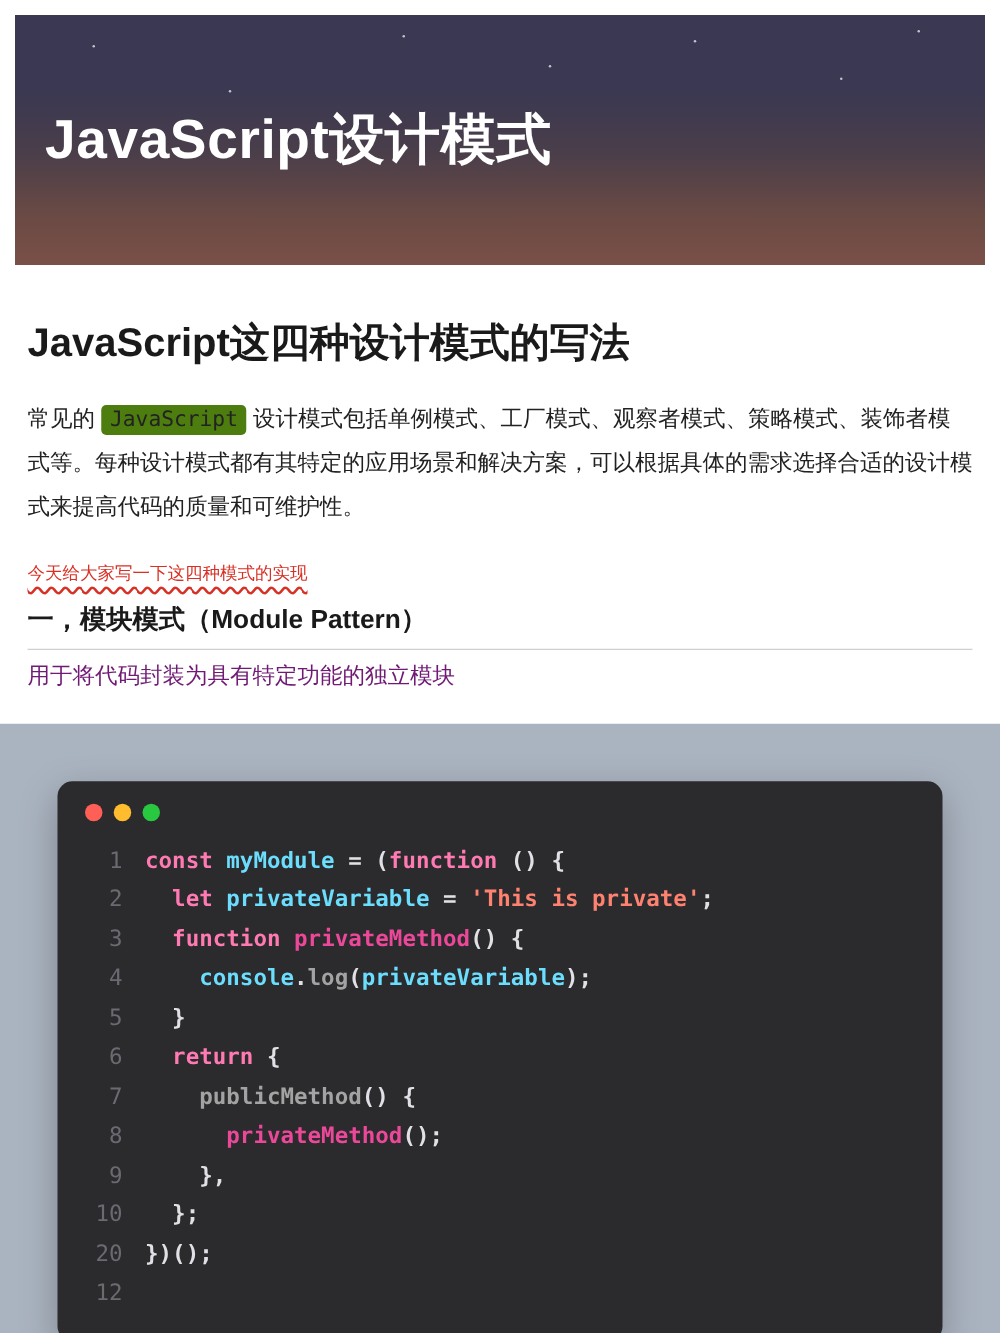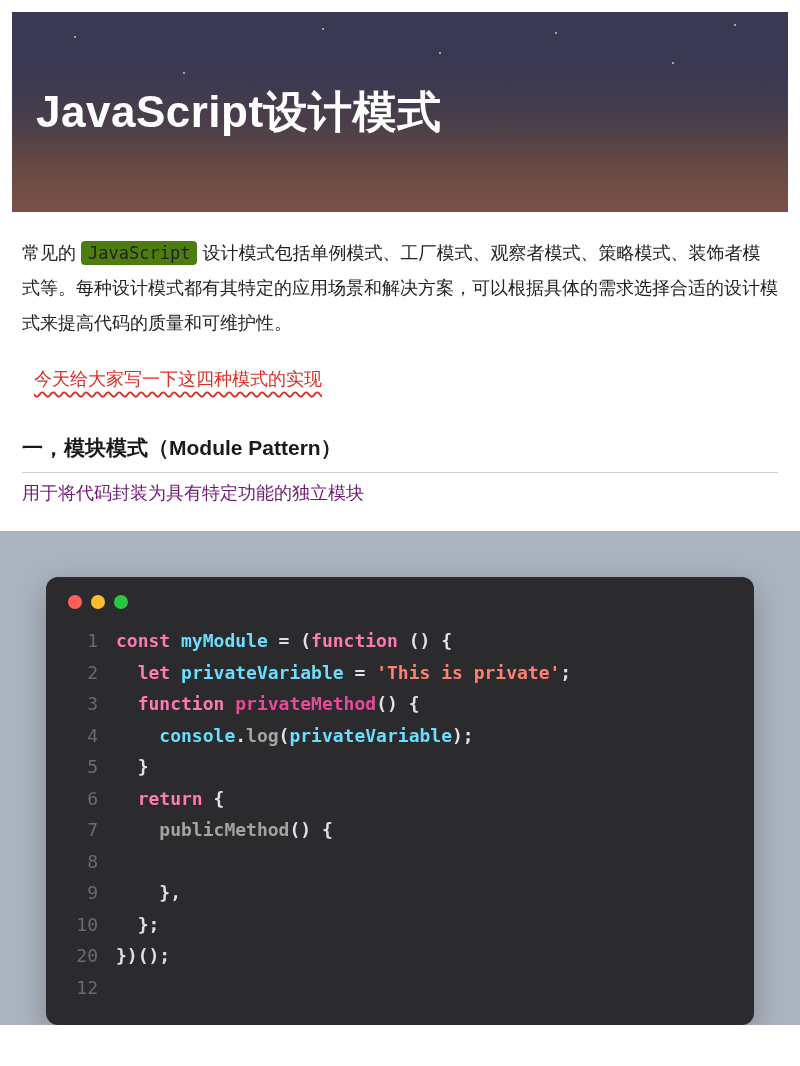--- a/index.html
+++ b/index.html
@@ -49,33 +49,33 @@
   code.inline {
     background: #4d7c0f;
     padding: 2px 7px;
     border-radius: 4px;
     font-family: "SF Mono", Menlo, Consolas, monospace;
     font-size: 17px;
   }
   .highlight {
     display: inline-block;
     color: #d93025;
-    font-size: 18px;
+    font-size: 14px;
     line-height: 1.6;
-    margin: 4px 0 0 12px;
+    margin: 4px 0 0 0;
     text-decoration-line: underline;
     text-decoration-style: wavy;
     text-decoration-color: #d93025;
     text-decoration-thickness: 2px;
     text-underline-offset: 6px;
   }
   .section-heading {
     font-size: 21px;
     font-weight: 700;
-    margin: 40px 0 0 0;
+    margin: 12px 0 0 0;
     padding-bottom: 10px;
     border-bottom: 1px solid #d0d0d0;
   }
   .section-desc {
     font-size: 18px;
     line-height: 1.8;
     margin: 4px 0 22px 0;
     color: #701a75;
   }
   .code-frame {
@@ -129,20 +129,21 @@
     <span class="star" style="left:85%;top:25%"></span>
     <span class="star" style="left:93%;top:6%"></span>
     <span class="star" style="left:15%;top:55%"></span>
     <span class="star" style="left:48%;top:48%"></span>
   </div>
   <div class="hero-title">JavaScript设计模式</div>
 </div>
 
 <div class="content">
 
+  <h1 class="page-title">JavaScript这四种设计模式的写法</h1>
 
   <p class="intro">
     <span>常见的 </span><code class="inline">JavaScript</code><span> 设计模式包括单例模式、工厂模式、观察者模式、策略模式、装饰者模式等。每种设计模式都有其特定的应用场景和解决方案，可以根据具体的需求选择合适的设计模式来提高代码的质量和可维护性。</span>
   </p>
 
   <span class="highlight">今天给大家写一下这四种模式的实现</span>
 
   <h2 class="section-heading">一，模块模式（Module Pattern）</h2>
 
   <p class="section-desc">用于将代码封装为具有特定功能的独立模块</p>
@@ -155,21 +156,21 @@
         <span class="dot green"></span>
       </div>
       <div class="code-lines" id="code-lines">
           <div class="code-line"><span class="lineno">1</span><span><span class="tok-kw">const</span><span class="tok-pun"> </span><span class="tok-name">myModule</span><span class="tok-pun"> = (</span><span class="tok-kw">function</span><span class="tok-pun"> () {</span></span></div>
           <div class="code-line"><span class="lineno">2</span><span><span class="tok-pun">  </span><span class="tok-kw">let</span><span class="tok-pun"> </span><span class="tok-name">privateVariable</span><span class="tok-pun"> = </span><span class="tok-str">'This is private'</span><span class="tok-pun">;</span></span></div>
           <div class="code-line"><span class="lineno">3</span><span><span class="tok-pun">  </span><span class="tok-kw">function</span><span class="tok-pun"> </span><span class="tok-fn">privateMethod</span><span class="tok-pun">() {</span></span></div>
           <div class="code-line"><span class="lineno">4</span><span><span class="tok-pun">    </span><span class="tok-obj">console</span><span class="tok-pun">.</span><span class="tok-prop">log</span><span class="tok-pun">(</span><span class="tok-name">privateVariable</span><span class="tok-pun">);</span></span></div>
           <div class="code-line"><span class="lineno">5</span><span><span class="tok-pun">  }</span></span></div>
           <div class="code-line"><span class="lineno">6</span><span><span class="tok-pun">  </span><span class="tok-kw">return</span><span class="tok-pun"> {</span></span></div>
           <div class="code-line"><span class="lineno">7</span><span><span class="tok-pun">    </span><span class="tok-prop">publicMethod</span><span class="tok-pun">() {</span></span></div>
-          <div class="code-line"><span class="lineno">8</span></div>
+          <div class="code-line"><span class="lineno">8</span><span><span class="tok-pun">      </span><span class="tok-fn">privateMethod</span><span class="tok-pun">();</span></span></div>
           <div class="code-line"><span class="lineno">9</span><span><span class="tok-pun">    },</span></span></div>
           <div class="code-line"><span class="lineno">10</span><span><span class="tok-pun">  };</span></span></div>
           <div class="code-line"><span class="lineno">20</span><span><span class="tok-pun">})();</span></span></div>
           <div class="code-line"><span class="lineno">12</span><span></span></div>
         </div>
     </div>
   </div>
 
 </div>
 

